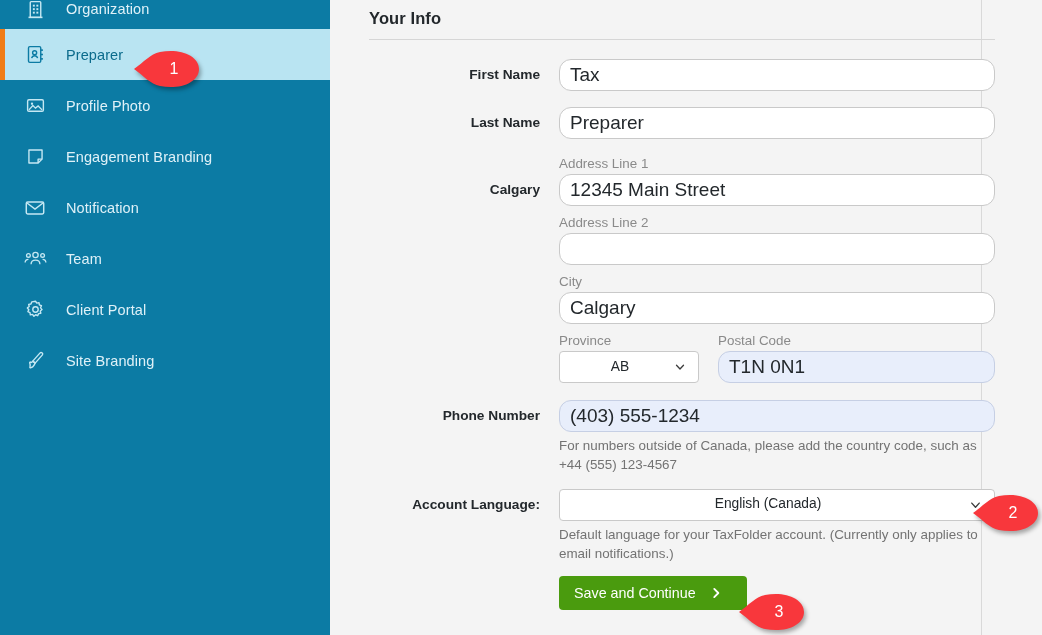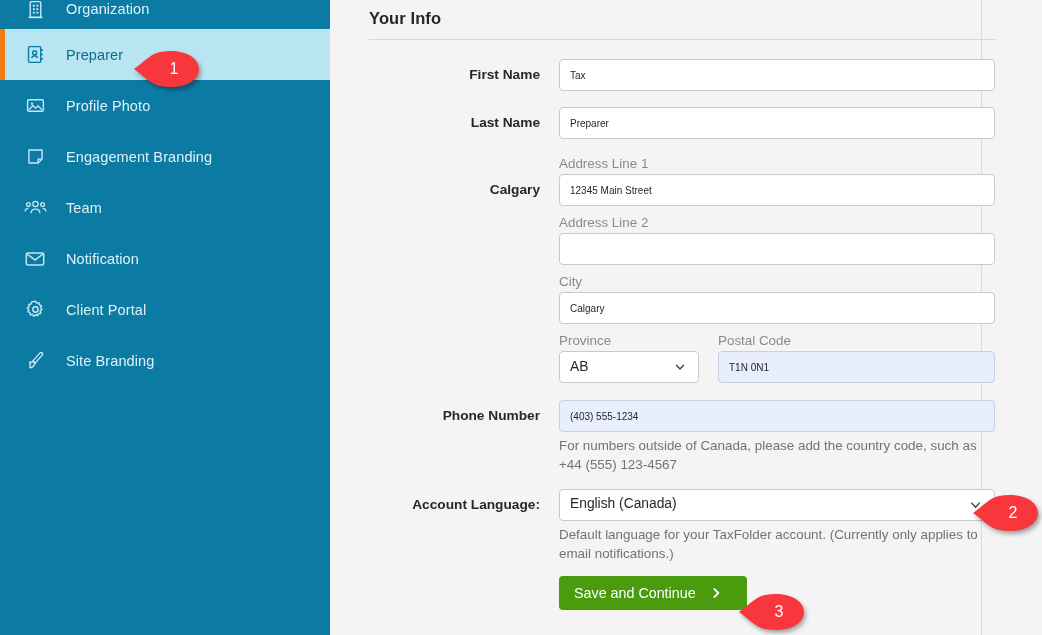--- a/index.html
+++ b/index.html
@@ -131,23 +131,23 @@
     color: #8a8a8a;
     margin-bottom: 3px;
   }
 
   .text-input {
     display: block;
     width: 100%;
     height: 32px;
     background: #fff;
     border: 1px solid #c9c9c9;
-    border-radius: 4px;
+    border-radius: 12px;
     font-family: "Liberation Sans", sans-serif;
-    font-size: 10px;
+    font-size: 19px;
     color: #23282c;
     padding: 0 10px;
     outline: none;
   }
   .text-input.autofill {
     background: #e8eefb;
     border-color: #c6cfe4;
   }
 
   .select-wrap {
@@ -171,20 +171,21 @@
     border: 1px solid #c9c9c9;
     border-radius: 4px;
     font-family: "Liberation Sans", sans-serif;
     font-size: 13.8px;
     color: #23282c;
     padding: 0 28px 2px 10px;
     outline: none;
     -webkit-appearance: none;
     -moz-appearance: none;
     appearance: none;
+    text-align: center;
   }
 
   .help-text {
     font-size: 13.4px;
     color: #737373;
     line-height: 1.45;
     margin-top: 4px;
   }
 
   .btn-save {
@@ -279,40 +280,40 @@
         <svg width="21" height="21" viewBox="0 0 24 24" fill="none" stroke="currentColor" stroke-width="1.6">
           <path d="M4.5 4.5h15v10.5L15 19.5H4.5z" stroke-linejoin="round"></path>
           <path d="M19.5 15H15v4.5" stroke-linejoin="round"></path>
         </svg>
       </span>
       <span class="nav-label">Engagement Branding</span>
     </div>
 
     <div class="nav-item">
       <span class="nav-icon">
+        <svg width="22" height="22" viewBox="0 0 24 24" fill="none" stroke="currentColor" stroke-width="1.6">
+          <rect x="2.5" y="5.5" width="19" height="13" rx="1.5"></rect>
+          <path d="M3.3 6.5L12 13.2l8.7-6.7"></path>
+        </svg>
+      </span>
+      <span class="nav-label">Notification</span>
+    </div>
+
+    <div class="nav-item">
+      <span class="nav-icon">
         <svg width="23" height="23" viewBox="0 0 26 24" fill="none" stroke="currentColor" stroke-width="1.5">
           <circle cx="13" cy="8" r="3"></circle>
           <path d="M8 18.5c0-2.9 2.2-4.6 5-4.6s5 1.7 5 4.6"></path>
           <circle cx="5" cy="8.5" r="2.1"></circle>
           <path d="M1.3 16.5c0-2.3 1.6-3.6 3.7-3.6"></path>
           <circle cx="21" cy="8.5" r="2.1"></circle>
           <path d="M24.7 16.5c0-2.3-1.6-3.6-3.7-3.6"></path>
         </svg>
       </span>
       <span class="nav-label">Team</span>
-    </div>
-
-    <div class="nav-item">
-      <span class="nav-icon">
-        <svg width="22" height="22" viewBox="0 0 24 24" fill="none" stroke="currentColor" stroke-width="1.6">
-          <rect x="2.5" y="5.5" width="19" height="13" rx="1.5"></rect>
-          <path d="M3.3 6.5L12 13.2l8.7-6.7"></path>
-        </svg>
-      </span>
-      <span class="nav-label">Notification</span>
     </div>
 
     <div class="nav-item">
       <span class="nav-icon">
         <svg width="21" height="21" viewBox="0 0 24 24" fill="none" stroke="currentColor" stroke-width="1.6">
           <circle cx="12" cy="12" r="3.1"></circle>
           <path d="M12 2.6l1.5 2.1 2.5-.6.4 2.6 2.4 1-1 2.4 1.7 2-2 1.7.6 2.5-2.6.4-1 2.4-2.3-1.1-2 1.7-1.6-2.1-2.5.5-.4-2.6-2.4-1 1.1-2.3-1.7-2 2.1-1.6-.6-2.5 2.6-.4 1-2.4z" stroke-linejoin="round"></path>
         </svg>
       </span>
       <span class="nav-label">Client Portal</span>

